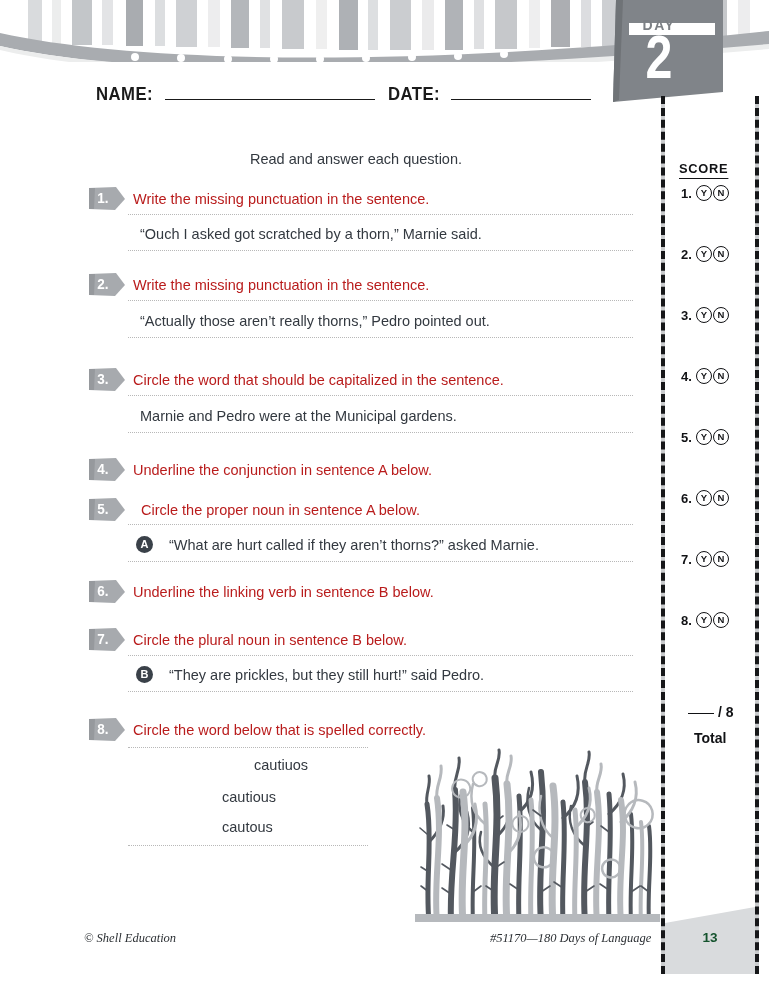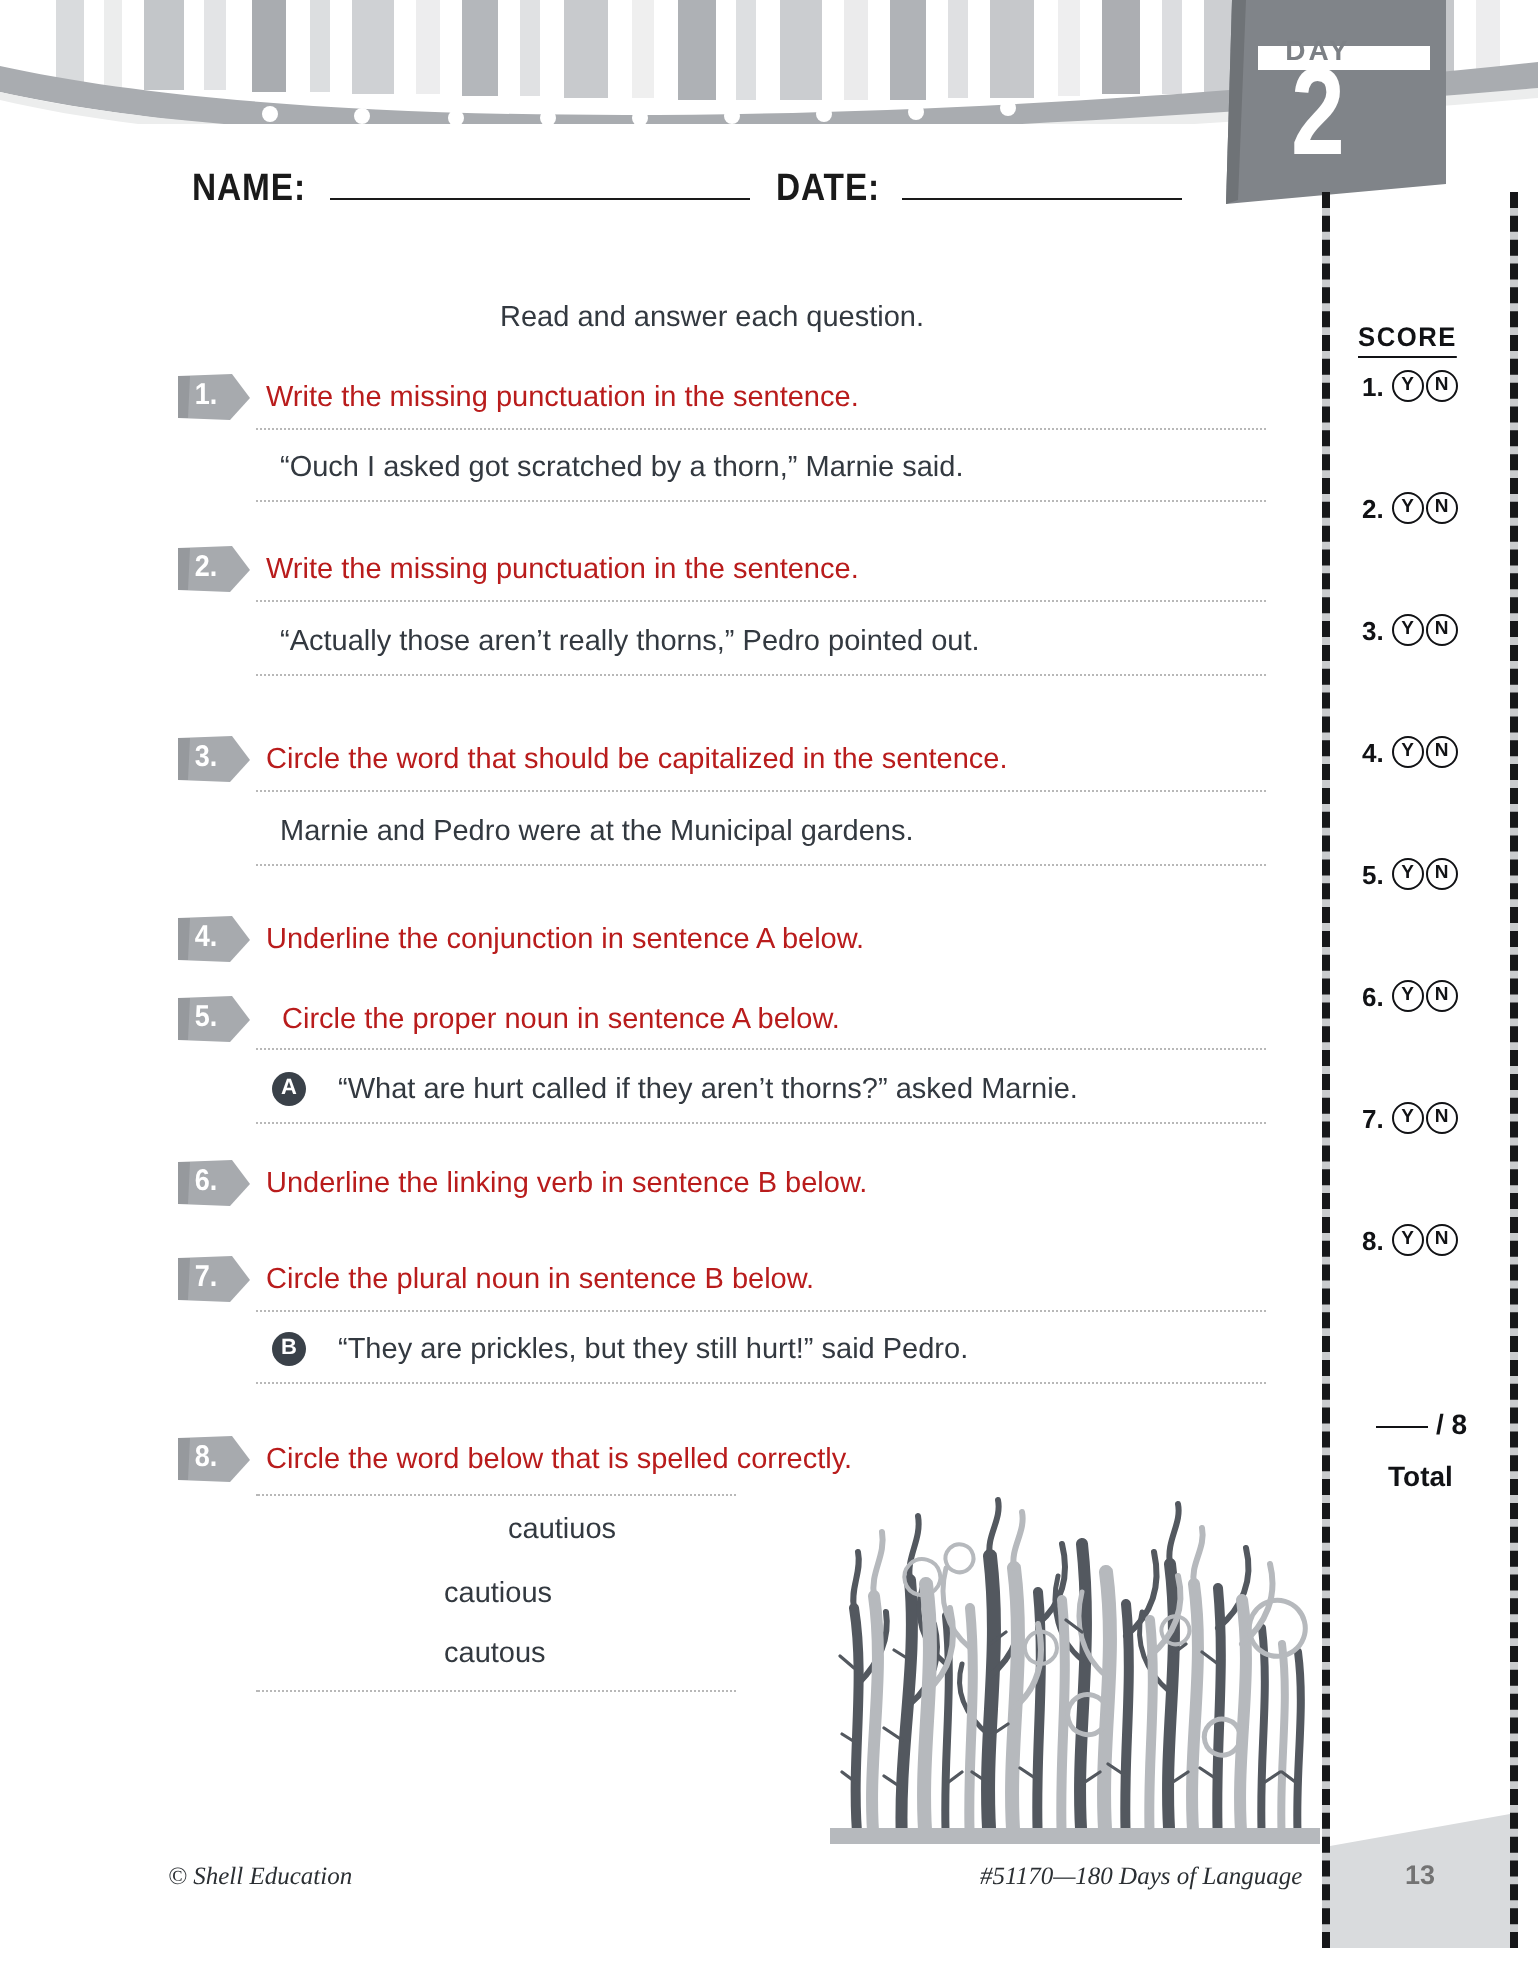--- a/index.html
+++ b/index.html
@@ -291,21 +291,21 @@
     overflow: hidden;
   }
   #page-num {
     position: absolute;
     left: 0; top: 27px;
     width: 90px;
     text-align: center;
     font-family: "Liberation Sans", sans-serif;
     font-weight: bold;
     font-size: 13.5px;
-    color: #737373;
+    color: #14532d;
   }
 </style>
 </head>
 <body>
 
 <div id="page">
 
   <div id="top-banner">
     <svg width="769" height="62" viewBox="0 0 769 62" xmlns="http://www.w3.org/2000/svg">
       <g>

